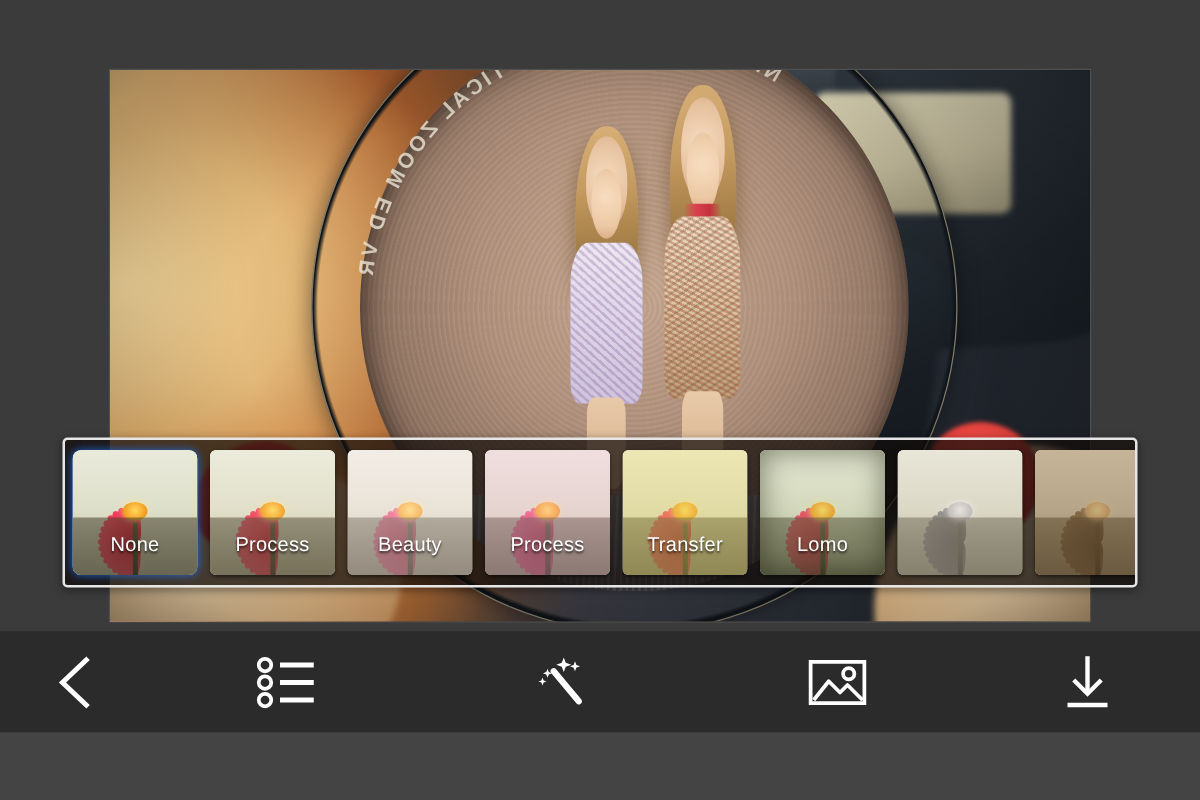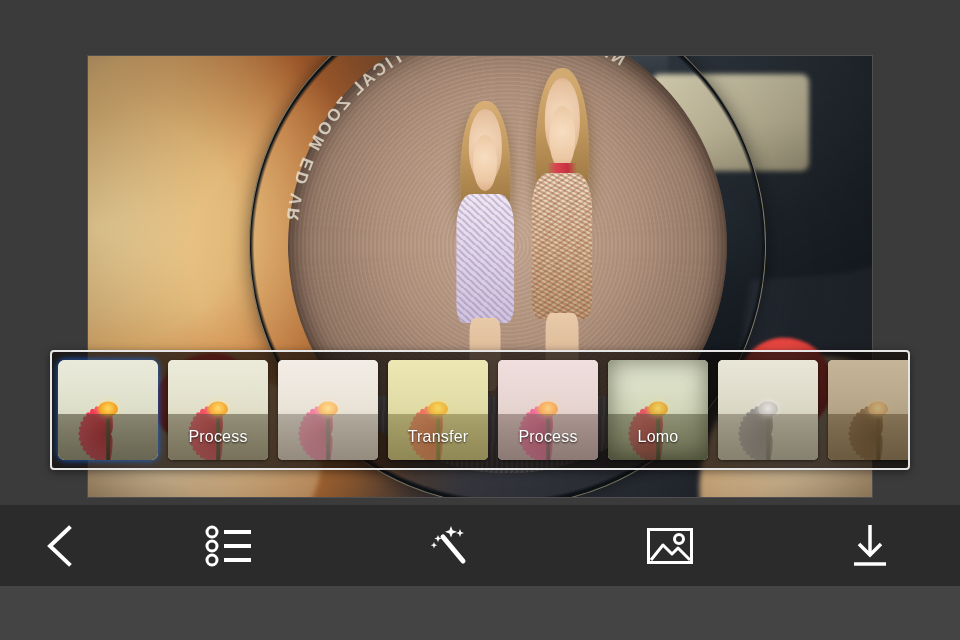--- a/index.html
+++ b/index.html
@@ -540,20 +540,21 @@
                 <span style="transform: translateX(-50%) rotate(-35deg);"></span>
                 <span style="transform: translateX(-50%) rotate(-24deg);"></span>
                 <span style="transform: translateX(-50%) rotate(-13deg);"></span>
                 <span style="transform: translateX(-50%) rotate(-2deg);"></span>
               </div>
               <div class="stem"></div>
               <div class="core"></div>
               <div class="thumb-ground"></div>
               <div class="tone tone-none"></div>
             </div>
+            <div class="thumb-label">None</div>
           </div>
           <div class="filter-item">
             <div class="thumb-img ">
               <div class="thumb-sky"></div>
               <div class="petals">
                 <span style="transform: translateX(-50%) rotate(-178deg);"></span>
                 <span style="transform: translateX(-50%) rotate(-167deg);"></span>
                 <span style="transform: translateX(-50%) rotate(-156deg);"></span>
                 <span style="transform: translateX(-50%) rotate(-145deg);"></span>
                 <span style="transform: translateX(-50%) rotate(-134deg);"></span>
@@ -597,20 +598,50 @@
                 <span style="transform: translateX(-50%) rotate(-35deg);"></span>
                 <span style="transform: translateX(-50%) rotate(-24deg);"></span>
                 <span style="transform: translateX(-50%) rotate(-13deg);"></span>
                 <span style="transform: translateX(-50%) rotate(-2deg);"></span>
               </div>
               <div class="stem"></div>
               <div class="core"></div>
               <div class="thumb-ground"></div>
               <div class="tone tone-beauty"></div>
             </div>
+            <div class="thumb-label">Beauty</div>
+          </div>
+          <div class="filter-item">
+            <div class="thumb-img desat-pink">
+              <div class="thumb-sky"></div>
+              <div class="petals">
+                <span style="transform: translateX(-50%) rotate(-178deg);"></span>
+                <span style="transform: translateX(-50%) rotate(-167deg);"></span>
+                <span style="transform: translateX(-50%) rotate(-156deg);"></span>
+                <span style="transform: translateX(-50%) rotate(-145deg);"></span>
+                <span style="transform: translateX(-50%) rotate(-134deg);"></span>
+                <span style="transform: translateX(-50%) rotate(-123deg);"></span>
+                <span style="transform: translateX(-50%) rotate(-112deg);"></span>
+                <span style="transform: translateX(-50%) rotate(-101deg);"></span>
+                <span style="transform: translateX(-50%) rotate(-90deg);"></span>
+                <span style="transform: translateX(-50%) rotate(-79deg);"></span>
+                <span style="transform: translateX(-50%) rotate(-68deg);"></span>
+                <span style="transform: translateX(-50%) rotate(-57deg);"></span>
+                <span style="transform: translateX(-50%) rotate(-46deg);"></span>
+                <span style="transform: translateX(-50%) rotate(-35deg);"></span>
+                <span style="transform: translateX(-50%) rotate(-24deg);"></span>
+                <span style="transform: translateX(-50%) rotate(-13deg);"></span>
+                <span style="transform: translateX(-50%) rotate(-2deg);"></span>
+              </div>
+              <div class="stem"></div>
+              <div class="core"></div>
+              <div class="thumb-ground"></div>
+              <div class="tone tone-process"></div>
+            </div>
+            <div class="thumb-label">Process</div>
           </div>
           <div class="filter-item">
             <div class="thumb-img ">
               <div class="thumb-sky"></div>
               <div class="petals">
                 <span style="transform: translateX(-50%) rotate(-178deg);"></span>
                 <span style="transform: translateX(-50%) rotate(-167deg);"></span>
                 <span style="transform: translateX(-50%) rotate(-156deg);"></span>
                 <span style="transform: translateX(-50%) rotate(-145deg);"></span>
                 <span style="transform: translateX(-50%) rotate(-134deg);"></span>
@@ -628,49 +659,20 @@
                 <span style="transform: translateX(-50%) rotate(-2deg);"></span>
               </div>
               <div class="stem"></div>
               <div class="core"></div>
               <div class="thumb-ground"></div>
               <div class="tone tone-transfer"></div>
             </div>
             <div class="thumb-label">Transfer</div>
           </div>
           <div class="filter-item">
-            <div class="thumb-img desat-pink">
-              <div class="thumb-sky"></div>
-              <div class="petals">
-                <span style="transform: translateX(-50%) rotate(-178deg);"></span>
-                <span style="transform: translateX(-50%) rotate(-167deg);"></span>
-                <span style="transform: translateX(-50%) rotate(-156deg);"></span>
-                <span style="transform: translateX(-50%) rotate(-145deg);"></span>
-                <span style="transform: translateX(-50%) rotate(-134deg);"></span>
-                <span style="transform: translateX(-50%) rotate(-123deg);"></span>
-                <span style="transform: translateX(-50%) rotate(-112deg);"></span>
-                <span style="transform: translateX(-50%) rotate(-101deg);"></span>
-                <span style="transform: translateX(-50%) rotate(-90deg);"></span>
-                <span style="transform: translateX(-50%) rotate(-79deg);"></span>
-                <span style="transform: translateX(-50%) rotate(-68deg);"></span>
-                <span style="transform: translateX(-50%) rotate(-57deg);"></span>
-                <span style="transform: translateX(-50%) rotate(-46deg);"></span>
-                <span style="transform: translateX(-50%) rotate(-35deg);"></span>
-                <span style="transform: translateX(-50%) rotate(-24deg);"></span>
-                <span style="transform: translateX(-50%) rotate(-13deg);"></span>
-                <span style="transform: translateX(-50%) rotate(-2deg);"></span>
-              </div>
-              <div class="stem"></div>
-              <div class="core"></div>
-              <div class="thumb-ground"></div>
-              <div class="tone tone-process"></div>
-            </div>
-            <div class="thumb-label">Process</div>
-          </div>
-          <div class="filter-item">
             <div class="thumb-img ">
               <div class="thumb-sky"></div>
               <div class="petals">
                 <span style="transform: translateX(-50%) rotate(-178deg);"></span>
                 <span style="transform: translateX(-50%) rotate(-167deg);"></span>
                 <span style="transform: translateX(-50%) rotate(-156deg);"></span>
                 <span style="transform: translateX(-50%) rotate(-145deg);"></span>
                 <span style="transform: translateX(-50%) rotate(-134deg);"></span>
                 <span style="transform: translateX(-50%) rotate(-123deg);"></span>
                 <span style="transform: translateX(-50%) rotate(-112deg);"></span>

